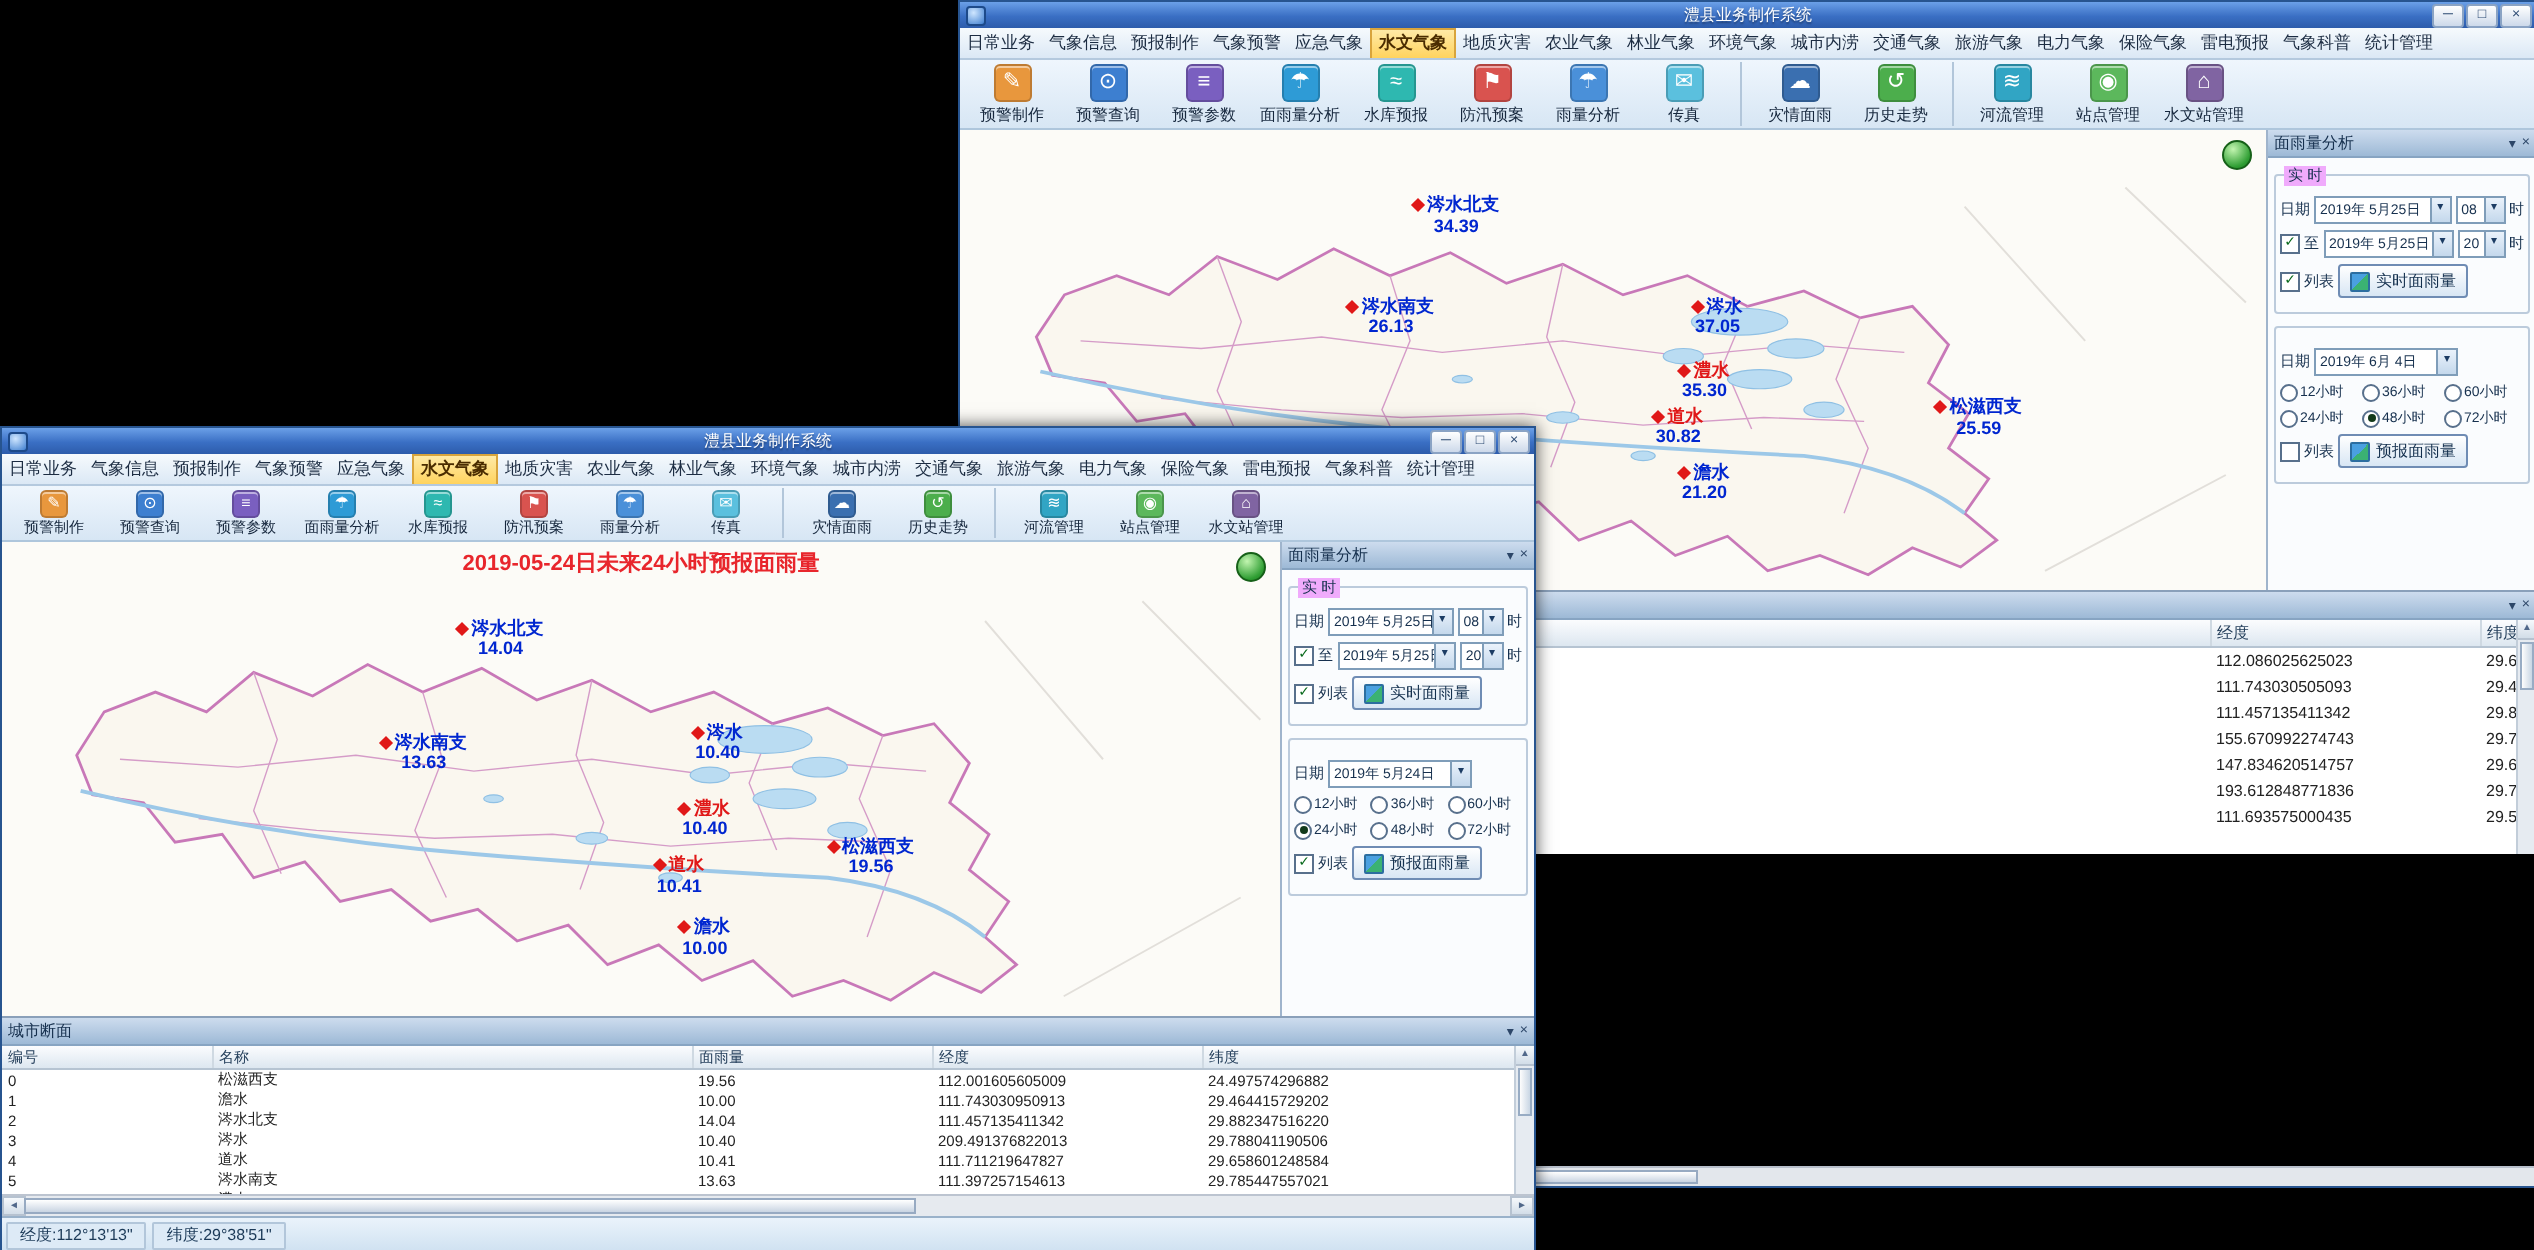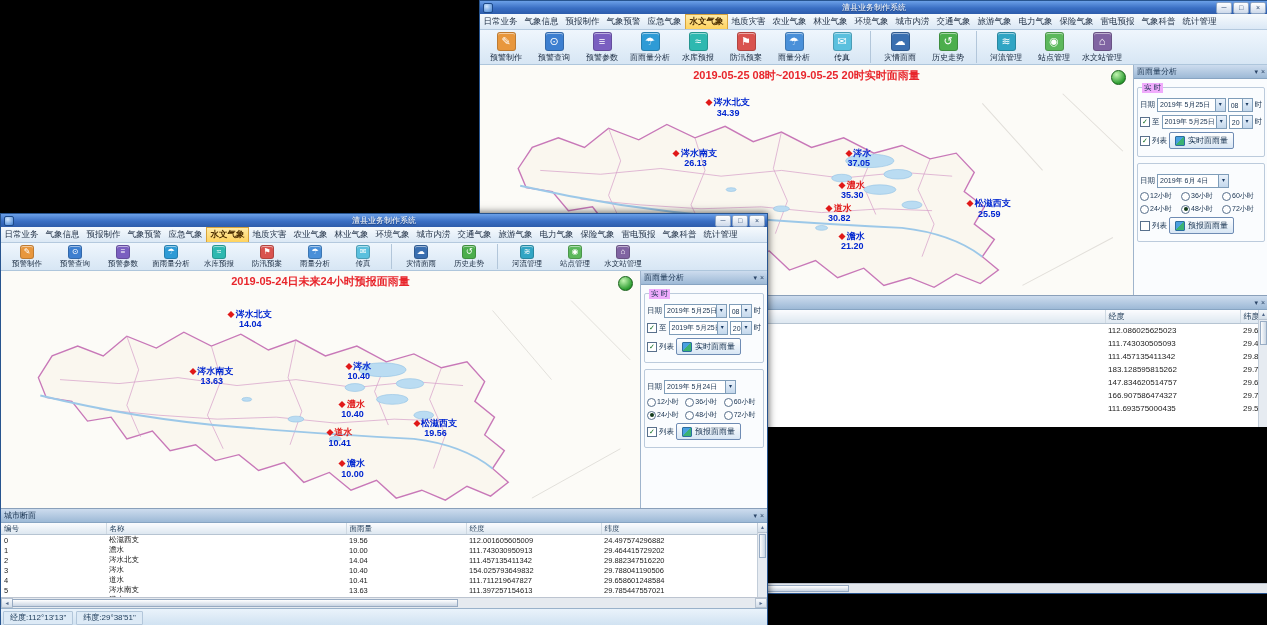--- a/index.html
+++ b/index.html
@@ -241,21 +241,20 @@
       <span class="tbtn">
       <span class="ticon" style="background: rgb(128, 100, 162);">⌂</span>
       <span class="tlabel">水文站管理</span>
     </span>
     </div>
   <div class="maprow">
     <div class="mapwrap">
       <svg class="mapsvg" viewBox="0 0 650 240" preserveAspectRatio="none">
           <use href="#countymap"></use>
         </svg>
-      <div class="maptitle">2019-05-25 08时~2019-05-25 20时实时面雨量</div>
       <div class="greenbtn"></div>
       <div class="stations">
 
       <div class="station" style="left: 38%; top: 14%;">
           <div><span class="st-dot"></span><span class="st-name">涔水北支</span></div>
           <div class="st-val">34.39</div>
         </div>
           <div class="station" style="left: 33%; top: 36%;">
           <div><span class="st-dot"></span><span class="st-name">涔水南支</span></div>
           <div class="st-val">26.13</div>
@@ -420,35 +419,35 @@
             <td>2</td>
             <td>涔水北支</td>
             <td>34.39</td>
             <td>111.457135411342</td>
             <td>29.882347516220</td>
           </tr>
             <tr>
             <td>3</td>
             <td>涔水</td>
             <td>37.05</td>
-            <td>183.128595815262</td>
+            <td>155.670992274743</td>
             <td>29.788041190506</td>
           </tr>
             <tr>
             <td>4</td>
             <td>道水</td>
             <td>30.82</td>
             <td>147.834620514757</td>
             <td>29.658601248584</td>
           </tr>
             <tr>
             <td>5</td>
             <td>涔水南支</td>
             <td>26.13</td>
-            <td>166.907586474327</td>
+            <td>193.612848771836</td>
             <td>29.785447557021</td>
           </tr>
             <tr>
             <td>6</td>
             <td>澧水</td>
             <td>35.30</td>
             <td>111.693575000435</td>
             <td>29.582156374823</td>
           </tr>
           </tbody>
@@ -728,21 +727,21 @@
             <td>2</td>
             <td>涔水北支</td>
             <td>14.04</td>
             <td>111.457135411342</td>
             <td>29.882347516220</td>
           </tr>
             <tr>
             <td>3</td>
             <td>涔水</td>
             <td>10.40</td>
-            <td>154.025793649832</td>
+            <td>209.491376822013</td>
             <td>29.788041190506</td>
           </tr>
             <tr>
             <td>4</td>
             <td>道水</td>
             <td>10.41</td>
             <td>111.711219647827</td>
             <td>29.658601248584</td>
           </tr>
             <tr>

